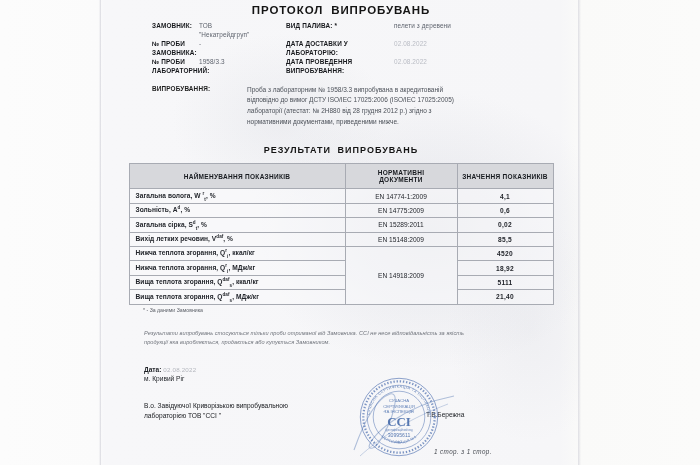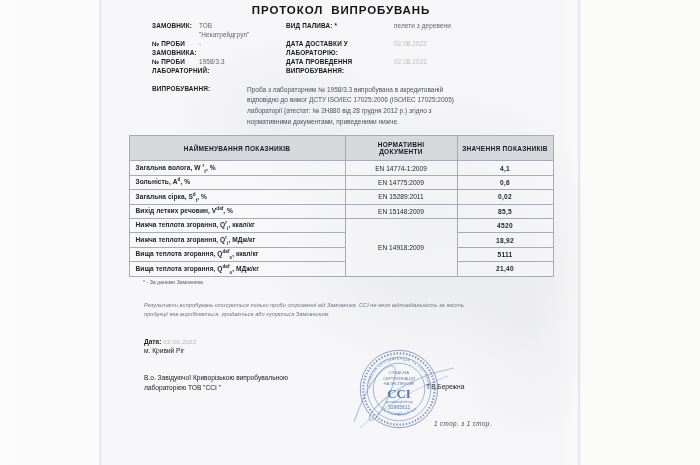--- a/index.html
+++ b/index.html
@@ -292,20 +292,21 @@
     <div class="test-block">
       <div class="test-label">ВИПРОБУВАННЯ:</div>
       <div class="test-text">
         <div>Проба з лабораторним № 1958/3.3 випробувана  в акредитованій</div>
         <div>відповідно до вимог ДСТУ ISO/IEC 17025:2006 (ISO/IEC 17025:2005)</div>
         <div>лабораторії (атестат: № 2Н880 від 28 грудня 2012 р.) згідно з</div>
         <div>нормативними  документами, приведеними нижче.</div>
       </div>
     </div>
 
+    <div class="res-title">РЕЗУЛЬТАТИ  ВИПРОБУВАНЬ</div>
 
     <table class="results">
       <colgroup>
         <col class="col-name">
           <col class="col-doc">
           <col class="col-val">
       </colgroup>
       <thead>
         <tr>
           <th>НАЙМЕНУВАННЯ ПОКАЗНИКІВ</th>

